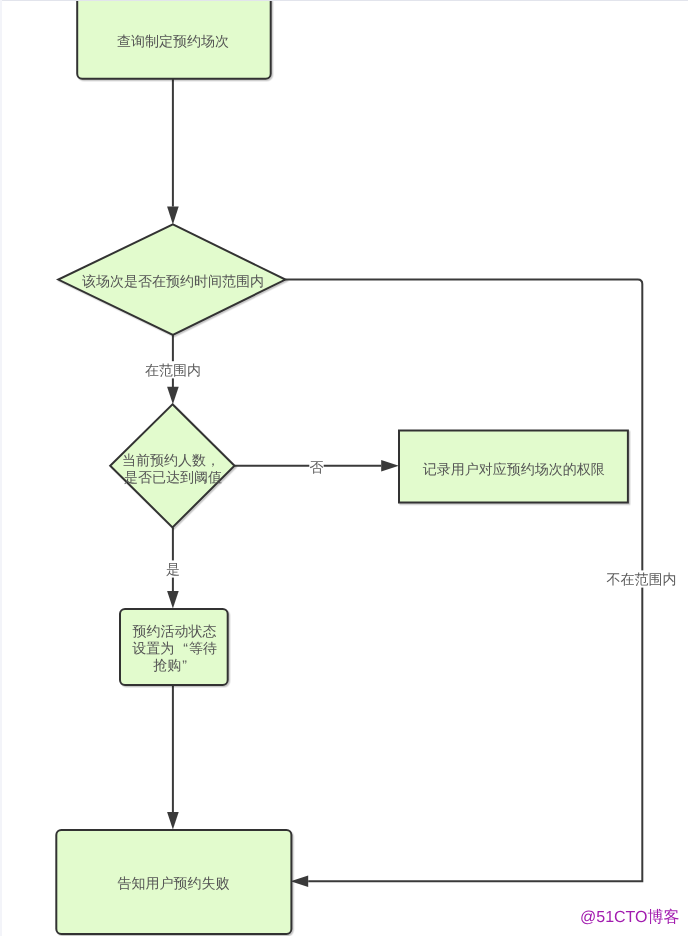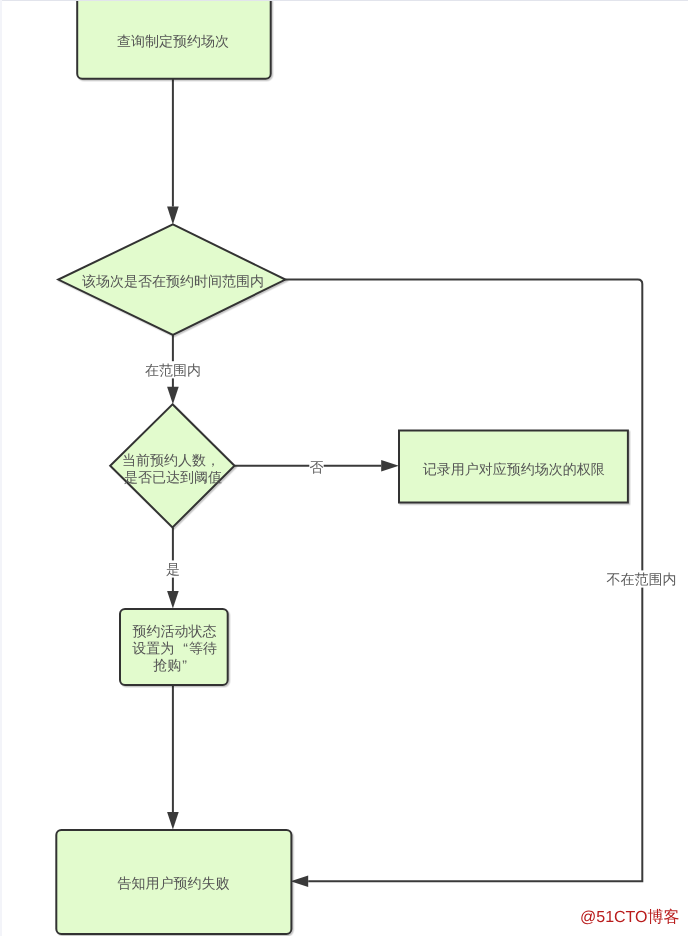--- a/index.html
+++ b/index.html
@@ -7,21 +7,21 @@
   #stage{position:relative;width:688px;height:764px;}
   .edge-top{position:absolute;left:2.4px;top:0;width:685.6px;height:1.4px;background:#e2e4ec;z-index:5;}
   .edge-left{position:absolute;left:0;top:0;width:2.4px;height:936px;background:#f3f4f9;z-index:6;}
   svg{position:absolute;left:0;top:0;}
   .shape{fill:#e2fbcd;stroke:#333333;stroke-width:2;}
   .ln{fill:none;stroke:#3a3a3a;stroke-width:2;}
   .ah{fill:#3a3a3a;stroke:none;}
   .nodetext{font-size:14px;fill:#555555;}
   .edgelabel{font-size:14px;fill:#5d5d5d;}
   .lblbg{fill:#ffffff;stroke:none;}
-  .wm{position:absolute;left:580px;top:910px;font-size:16px;color:#b91c1c;line-height:16px;white-space:nowrap;}
+  .wm{position:absolute;left:580px;top:910px;font-size:16px;color:#a21caf;line-height:16px;white-space:nowrap;}
 </style>
 </head>
 <body>
 
 <div id="stage">
   <div class="edge-top"></div>
   <div class="edge-left"></div>
   <svg width="688" height="936">
     <defs>
       <filter id="sh" x="-20%" y="-20%" width="160%" height="160%">

